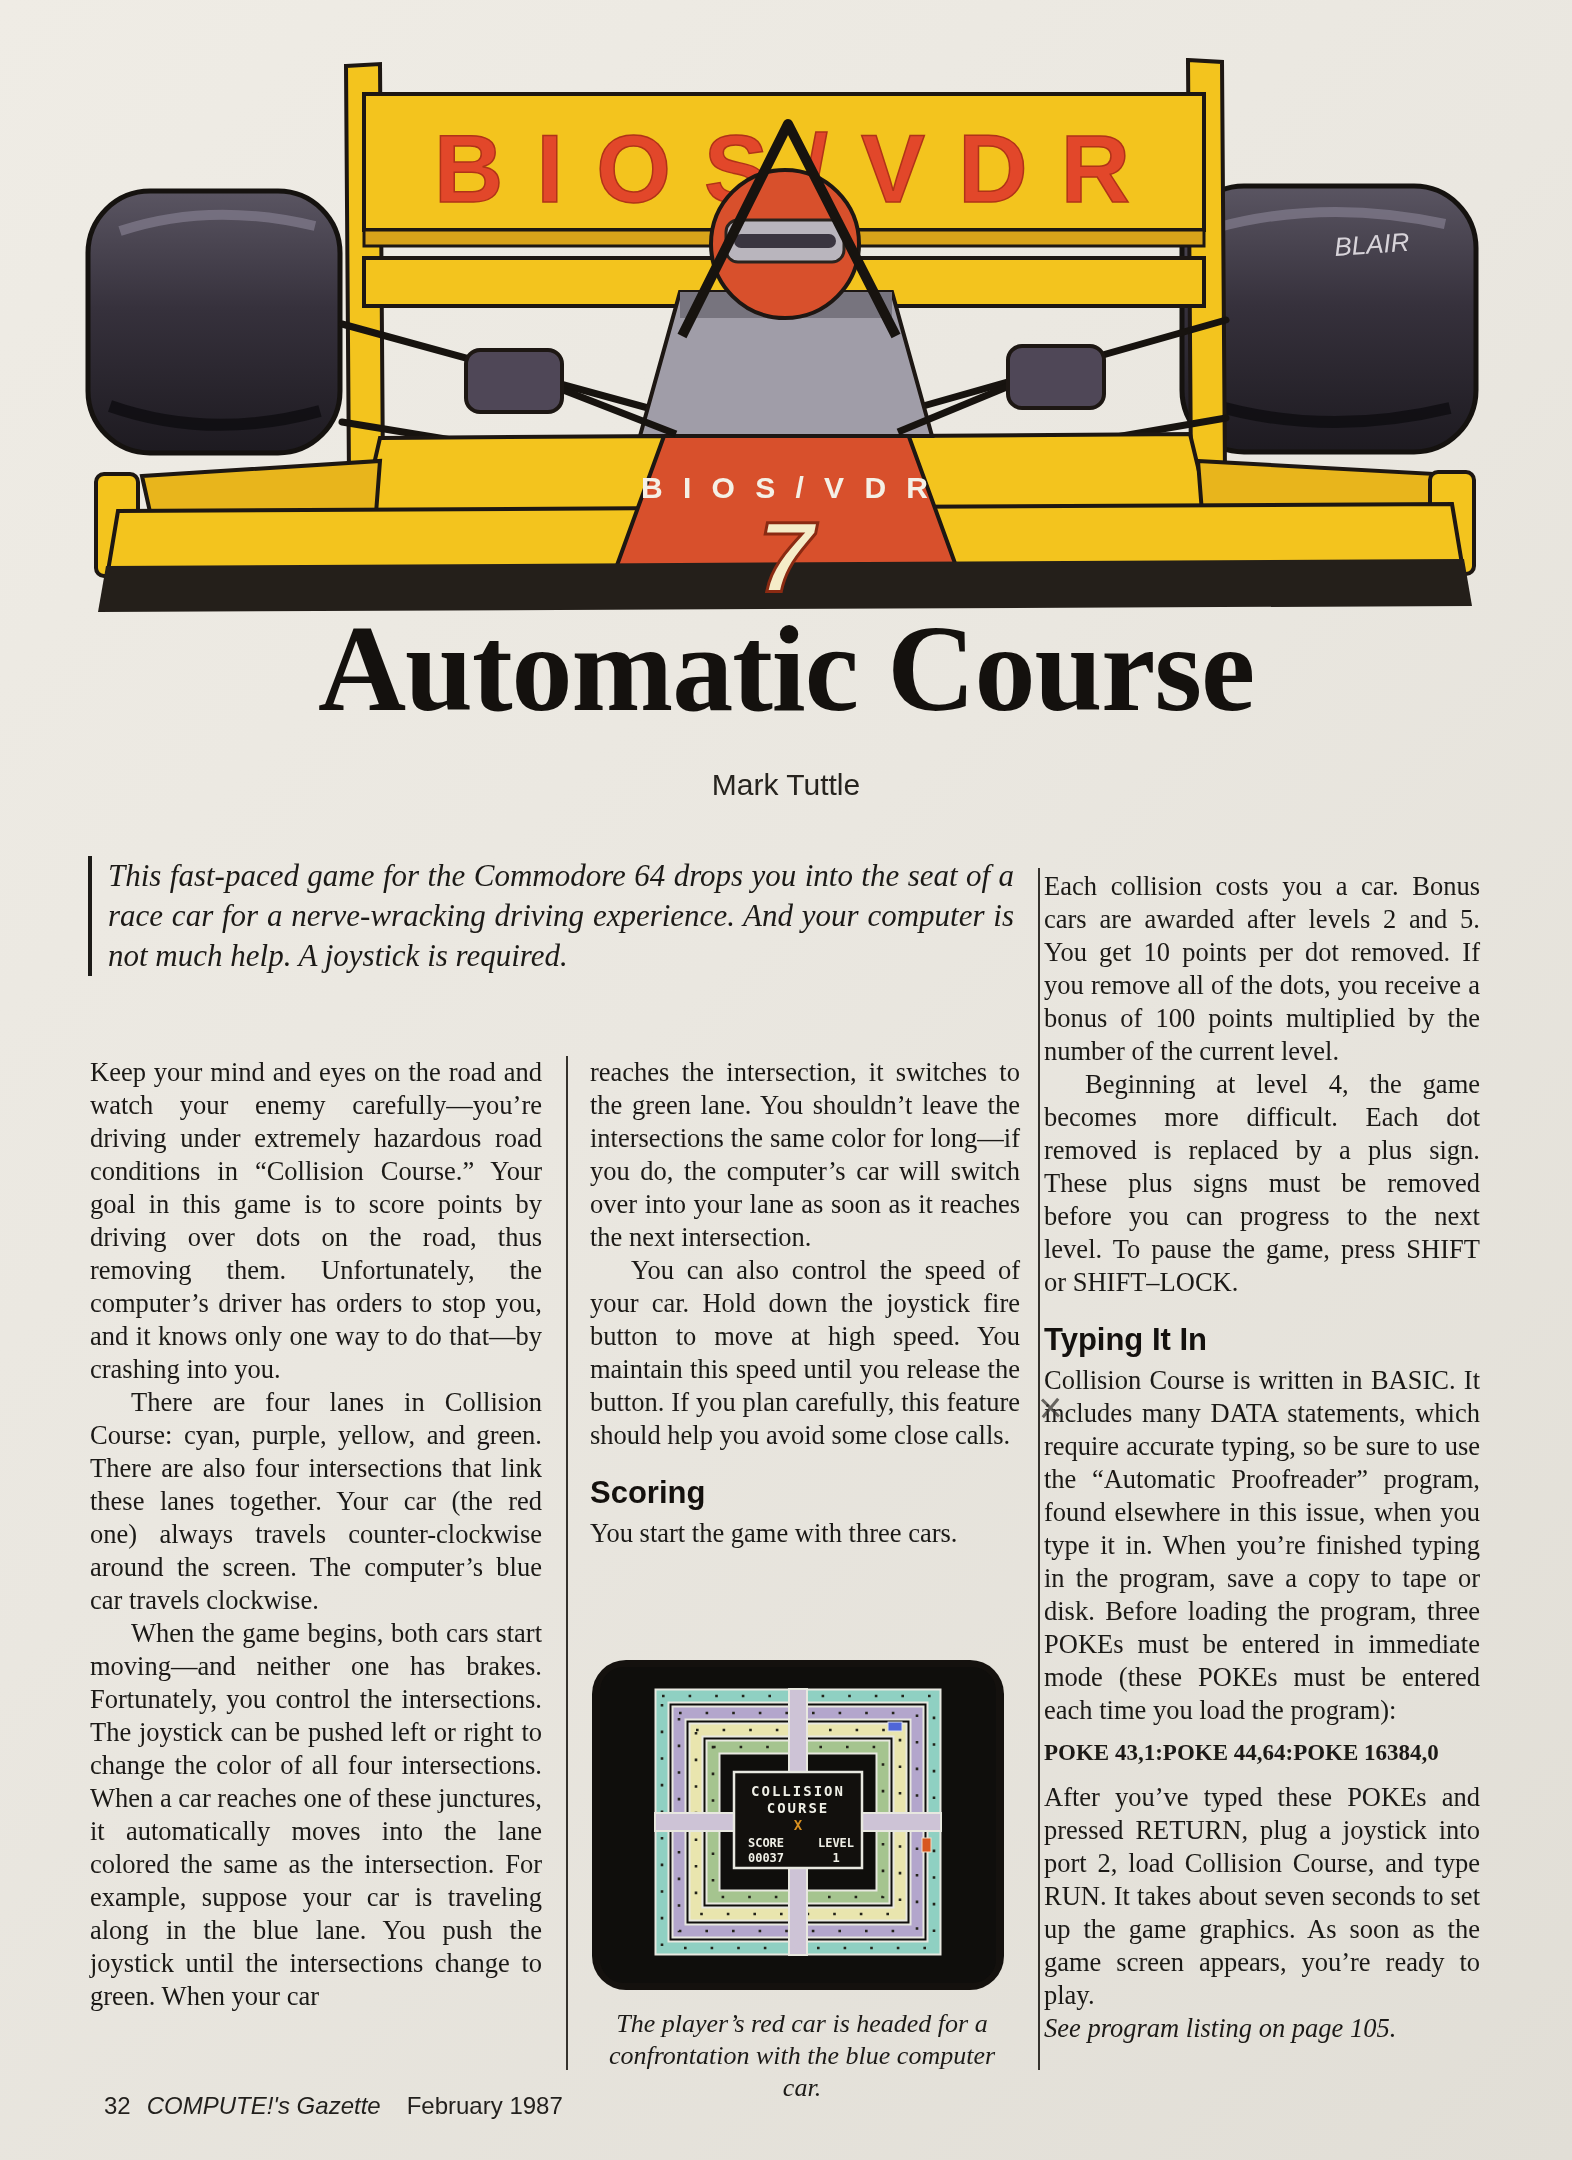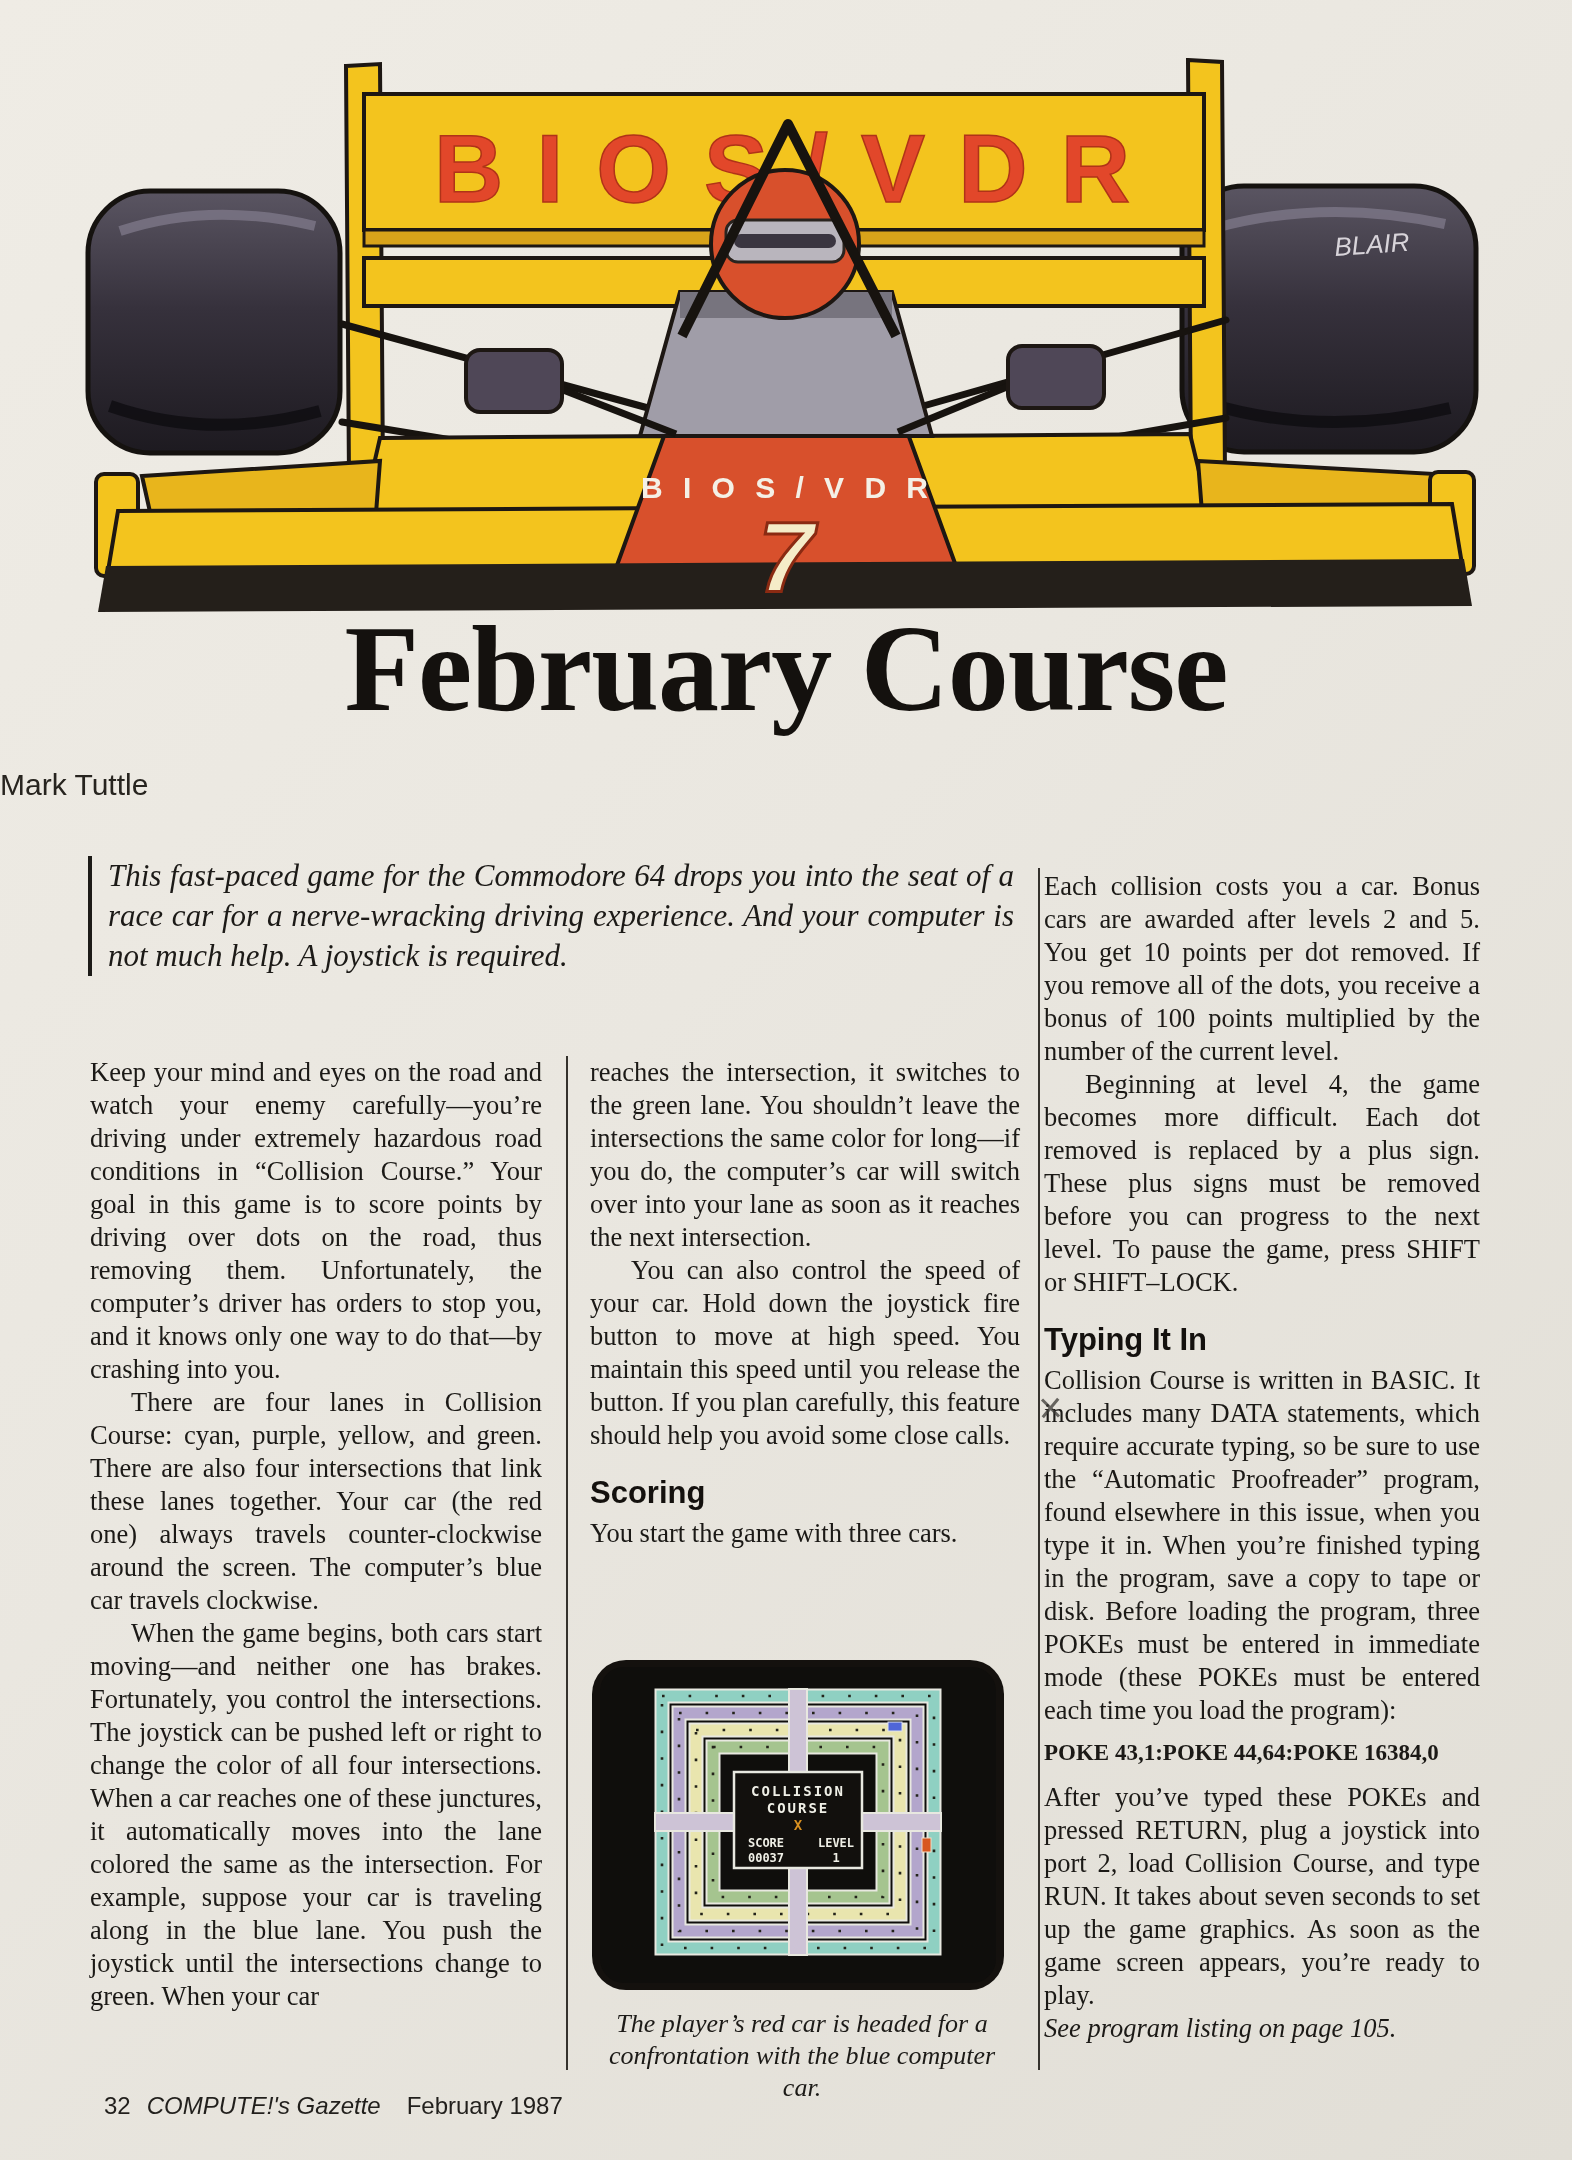--- a/index.html
+++ b/index.html
@@ -17,20 +17,21 @@
   
   .title{
     position:absolute;left:0;right:0;top:608px;
     text-align:center;
     font-family:"Liberation Serif",serif;
     font-weight:bold;font-size:122px;line-height:1;
     letter-spacing:-1px;color:#14110e;
   }
   .author{
     position:absolute;left:0;right:0;top:768px;
+    text-align:center;
     font-family:"Liberation Sans",sans-serif;
     font-size:30px;color:#27241f;
   }
   
   .intro{
     position:absolute;left:88px;top:856px;width:906px;
     border-left:4px solid #1d1b18;padding-left:16px;
     font-style:italic;font-size:31px;line-height:40px;
     text-align:justify;color:#1c1a17;
   }
@@ -146,21 +147,21 @@
       <polyline points="602,330 708,118 816,330" fill="none" stroke="#17130f" stroke-width="10" stroke-linejoin="round"></polyline>
     </g>
     <g>
       <line x1="478" y1="382" x2="596" y2="428" stroke="#17130f" stroke-width="7"></line>
       <line x1="934" y1="378" x2="818" y2="426" stroke="#17130f" stroke-width="7"></line>
       <rect x="386" y="344" width="96" height="62" rx="14" fill="#4f4757" stroke="#1d1713" stroke-width="4"></rect>
       <rect x="928" y="340" width="96" height="62" rx="14" fill="#4f4757" stroke="#1d1713" stroke-width="4"></rect>
     </g>
   </svg>
 
-  <div class="title">February Course</div>
+  <div class="title">Automatic Course</div>
   <div class="author">Mark Tuttle</div>
 
   <div class="intro">This fast-paced game for the Commodore 64 drops you into the seat of a race car for a nerve-wracking driving experience. And your computer is not much help. A joystick is required.</div>
 
   <div class="vrule r1"></div>
   <div class="vrule r2"></div>
 
   <div class="col col1">
     <p>Keep your mind and eyes on the road and watch your enemy carefully—you’re driving under extremely hazardous road conditions in “Collision Course.” Your goal in this game is to score points by driving over dots on the road, thus removing them. Unfortunately, the computer’s driver has orders to stop you, and it knows only one way to do that—by crashing into you.</p>
     <p>There are four lanes in Collision Course: cyan, purple, yellow, and green. There are also four intersections that link these lanes together. Your car (the red one) always travels counter-clockwise around the screen. The computer’s blue car travels clockwise.</p>

